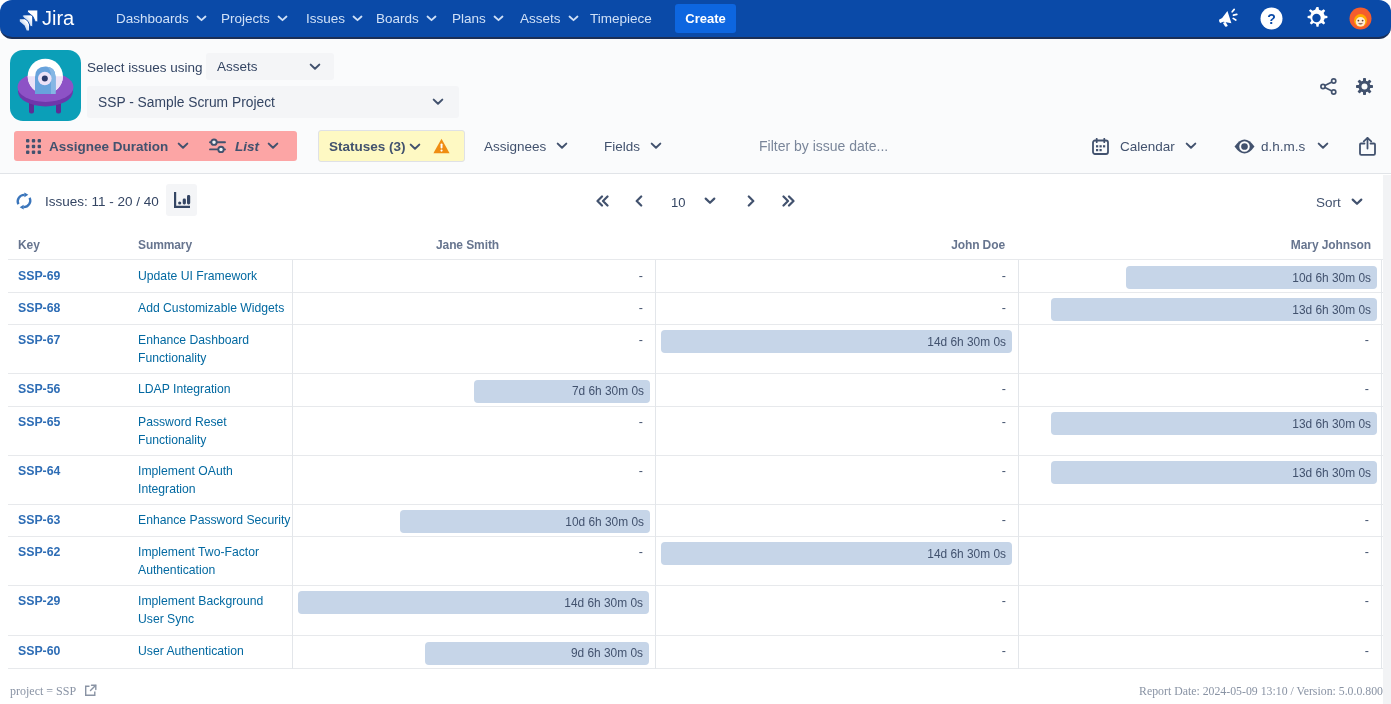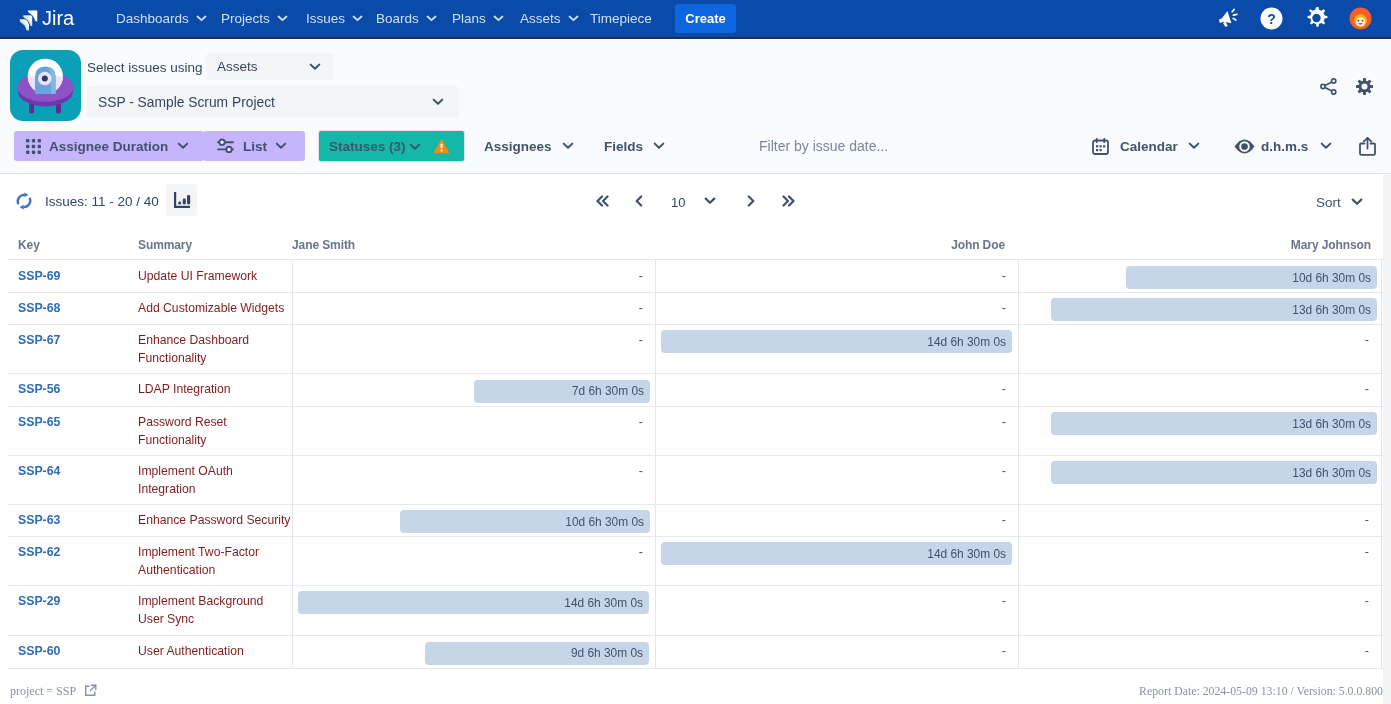--- a/index.html
+++ b/index.html
@@ -3,21 +3,21 @@
 <meta charset="utf-8">
 <style>
   * { margin:0; padding:0; box-sizing:border-box; }
   html,body { width:1391px; height:704px; overflow:hidden; }
   body { font-family:"Liberation Sans", sans-serif; background:#fff; position:relative; }
   .abs { position:absolute; }
   svg { display:block; }
 
   
   #nav { position:absolute; left:0; top:0; width:1391px; height:39px;
-         background:#0a4aa8; border-bottom:2px solid #1b2f57; }
+         background:#0a4aa8; border-bottom:2px solid #1b2f57;border-radius:12px; }
   #nav .item { position:absolute; top:0; height:37px; display:flex; align-items:center;
                color:#cfe0f7; font-size:13.5px; }
   #nav .chev { margin-left:7px; }
 
   #create { position:absolute; left:675px; top:4px; width:61px; height:29px;
             background:#0d66e0; color:#fff; font-size:13px; font-weight:bold;
             border-radius:3px; display:flex; align-items:center; justify-content:center; }
 
   #searchbox { position:absolute; left:1026px; top:5px; width:170px; height:28px;
                background:#16396a; border:1px solid #3a5c8f; border-radius:4px;
@@ -25,35 +25,35 @@
   #searchbox .ph { color:#97a6c0; font-size:14px; margin-left:10px; }
 
   
   #sub { position:absolute; left:0; top:39px; width:1391px; height:135px;
          background:#fafbfc; border-bottom:1px solid #e1e4e8; }
 
   .ddl { background:#f4f5f7; border-radius:3px; position:absolute; display:flex;
          align-items:center; color:#344563; }
 
   
-  .tbtn { position:absolute; top:131px; height:30px; background:#c4b5fd; border-radius:3px;
+  .tbtn { position:absolute; top:131px; height:30px; background:#fca5a5; border-radius:3px;
           display:flex; align-items:center; color:#42526e; font-size:13.5px; font-weight:bold; }
   .tplain { position:absolute; top:131px; height:30px; display:flex; align-items:center;
-            color:#42526e; font-size:13.5px; font-weight:bold; }
+            color:#42526e; font-size:13.5px; font-weight:normal; }
 
   
   #content { position:absolute; left:0; top:175px; width:1391px; height:529px; background:#fff; }
 
   .hdrlbl { position:absolute; top:238px; font-size:12px; font-weight:bold; color:#67758f; letter-spacing:-0.1px; }
 
   .rowline { position:absolute; left:8px; width:1375px; height:0; border-top:1px solid #e7e9ec; }
   .vline  { position:absolute; width:0; border-left:1px solid #e3e6ea; }
 
   .key { position:absolute; left:18px; color:#2e6db5; font-size:12.3px; font-weight:bold; }
-  .sum { position:absolute; left:138px; color:#7f1d1d; font-size:12.2px; line-height:17.5px; }
+  .sum { position:absolute; left:138px; color:#0369a1; font-size:12.2px; line-height:17.5px; }
   .dash { position:absolute; color:#42526e; font-size:12.5px; }
   .bar { position:absolute; height:23px; background:#c6d5e8; border-radius:4px;
          color:#42526e; font-size:11.9px; display:flex; align-items:center;
          justify-content:flex-end; padding-right:6px; }
 
   #scrollstrip { position:absolute; left:1383px; top:175px; width:8px; height:529px; background:#f2f3f5; }
 
   .foot { position:absolute; top:684px; color:#8993a4; font-size:12px;font-family:Liberation Serif, serif; }
 </style>
 </head>
@@ -203,35 +203,35 @@
         <rect x="0" y="11.6" width="3.4" height="3.4" rx="1"></rect>
         <rect x="5.8" y="11.6" width="3.4" height="3.4" rx="1"></rect>
         <rect x="11.6" y="11.6" width="3.4" height="3.4" rx="1"></rect>
       </g>
     </svg>
   <span style="margin-left:35px;">Assignee Duration</span>
   <svg class="abs" style="right:15px; top:11px;" width="12" height="8" viewBox="0 0 12 8">
       <path d="M1.7 1.6 L6 5.8 L10.3 1.6" stroke="#42526e" stroke-width="2" fill="none" stroke-linecap="round" stroke-linejoin="round"></path>
     </svg>
 </div>
-<div class="tbtn" style="left:203px; width:102px;">
+<div class="tbtn" style="left:195px; width:102px;font-style:italic;">
   <svg class="abs" style="left:14px; top:7px;" width="17" height="16" viewBox="0 0 17 16">
       <g stroke="#42526e" stroke-width="1.9" stroke-linecap="round" fill="none">
         <path d="M1 4.2 L16 4.2"></path>
         <path d="M1 11.4 L16 11.4"></path>
       </g>
       <circle cx="5" cy="4.2" r="2.7" fill="#f1f2f4" stroke="#42526e" stroke-width="1.9"></circle>
       <circle cx="12" cy="11.4" r="2.7" fill="#f1f2f4" stroke="#42526e" stroke-width="1.9"></circle>
     </svg>
   <span style="margin-left:40px;">List</span>
   <svg class="abs" style="right:18px; top:11px;" width="12" height="8" viewBox="0 0 12 8">
       <path d="M1.7 1.6 L6 5.8 L10.3 1.6" stroke="#42526e" stroke-width="2" fill="none" stroke-linecap="round" stroke-linejoin="round"></path>
     </svg>
 </div>
-<div class="tbtn" style="left:318px; width:147px; background:#14b8a6; border:1px solid #dfe1e6; top:130px; height:32px;">
+<div class="tbtn" style="left:318px; width:147px; background:#fef9c3; border:1px solid #dfe1e6; top:130px; height:32px;">
   <span style="margin-left:10px;">Statuses (3)</span>
   <svg class="abs" style="left:90px; top:12px;" width="12" height="8" viewBox="0 0 12 8">
       <path d="M1.7 1.6 L6 5.8 L10.3 1.6" stroke="#42526e" stroke-width="2" fill="none" stroke-linecap="round" stroke-linejoin="round"></path>
     </svg>
   <svg class="abs" style="left:114px; top:7px;" width="17" height="16" viewBox="0 0 17 16">
       <path d="M8.5 0.8 L16.6 15.2 L0.4 15.2 Z" fill="#ef8d12"></path>
       <rect x="7.6" y="5.4" width="1.9" height="5" rx="0.9" fill="#fff"></rect>
       <circle cx="8.55" cy="12.6" r="1.1" fill="#fff"></circle>
     </svg>
 </div>
@@ -336,21 +336,21 @@
   </div>
 <div class="abs" style="left:1316px; top:195px; font-size:13.5px; color:#42526e;">Sort</div>
 <div class="abs" style="left:1351px; top:198px;">
     <svg width="12" height="8" viewBox="0 0 12 8">
       <path d="M1.7 1.6 L6 5.8 L10.3 1.6" stroke="#42526e" stroke-width="2.2" fill="none" stroke-linecap="round" stroke-linejoin="round"></path>
     </svg>
   </div>
 
 <div class="hdrlbl" style="left:18px;">Key</div>
 <div class="hdrlbl" style="left:138px;">Summary</div>
-<div class="hdrlbl" style="left:292px; width:351px; text-align:left;">Jane Smith</div>
+<div class="hdrlbl" style="left:292px; width:351px; text-align:center;">Jane Smith</div>
 <div class="hdrlbl" style="left:655px; width:350px; text-align:right;">John Doe</div>
 <div class="hdrlbl" style="left:1018px; width:353px; text-align:right;">Mary Johnson</div>
 
 <div id="tbl">
 <div class="rowline" style="top:259px;"></div>
 <div class="key" style="top:269px;">SSP-69</div>
 <div class="sum" style="top:268px;">Update UI Framework</div>
 <div class="dash" style="left:555px; top:269px; width:88px; text-align:right;">-</div>
 <div class="dash" style="left:918px; top:269px; width:88px; text-align:right;">-</div>
 <div class="bar" style="left:1126px; top:266.0px; width:251px;">10d 6h 30m 0s</div>

